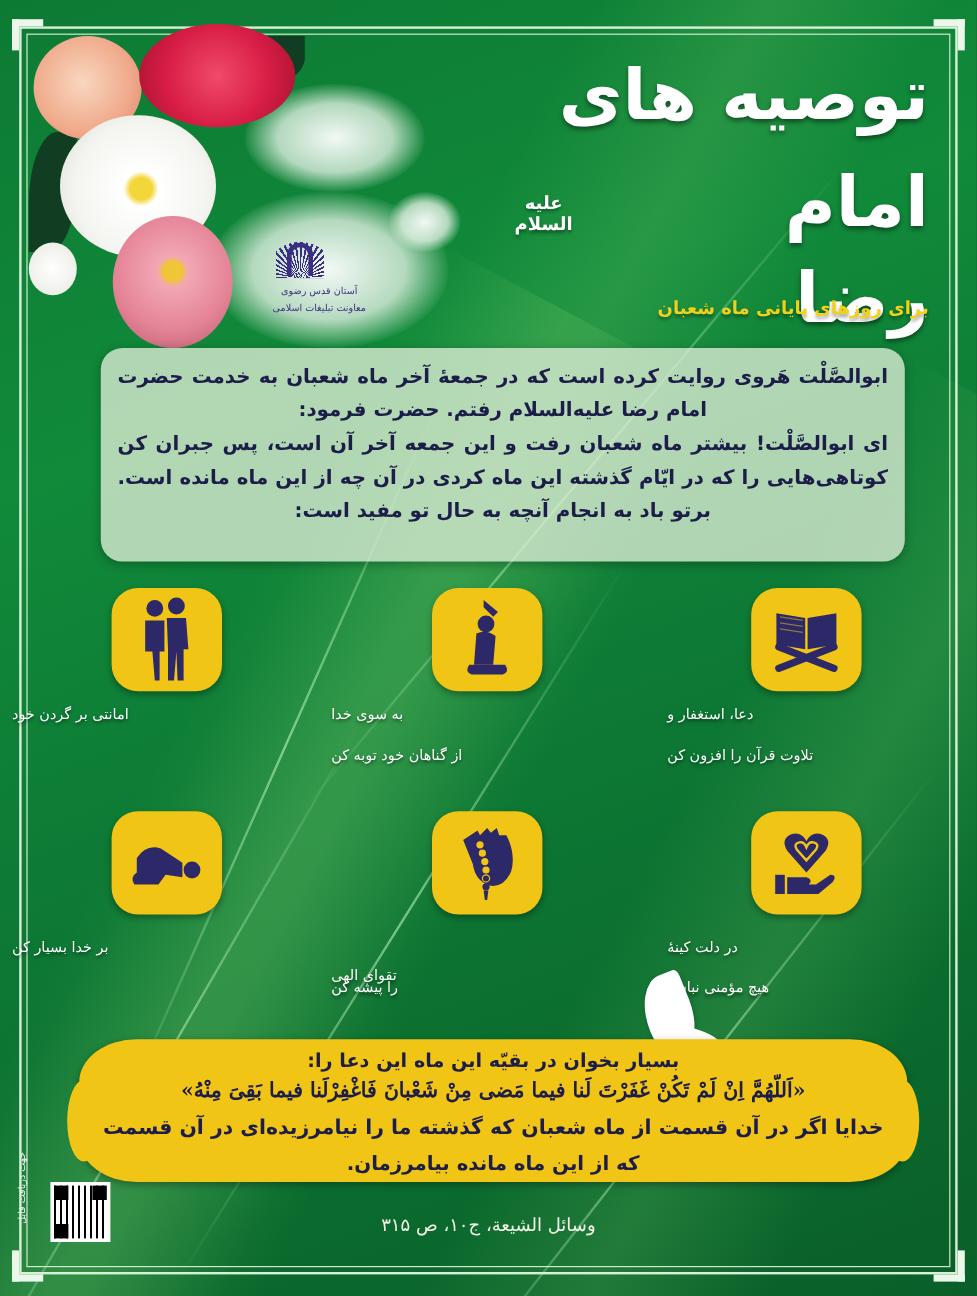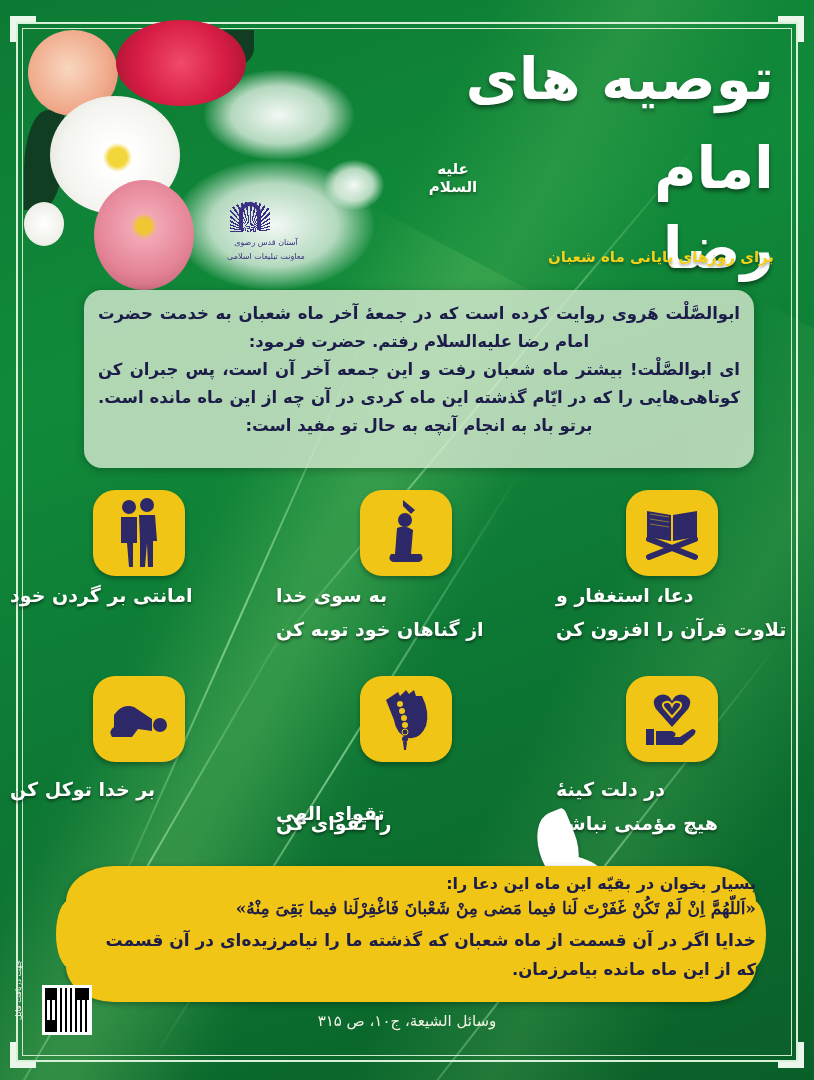--- a/index.html
+++ b/index.html
@@ -105,31 +105,31 @@
     }
     .narration p.justify { text-align: justify; text-align-last: justify; }
     .tip-icon {
       position: absolute; width: 92px; height: 86px;
       background: #f1c515; border-radius: 22px;
       box-shadow: 0 3px 5px rgba(0,0,0,0.3);
       display: flex; align-items: center; justify-content: center;
     }
     .tip-text {
       position: absolute; left: 0; width: 260px;
-      font-weight: bold; font-size: 19px; color: #ffffff; line-height: 34px;
+      font-weight: normal; font-size: 12px; color: #ffffff; line-height: 34px;
       text-shadow: 0 2px 3px rgba(0,0,0,0.5); white-space: nowrap;
     }
 
     
     .dua {
-      position: absolute; left: 66px; top: 866px; width: 690px; height: 136px;
+      position: absolute; left: 66px; top: 866px; width: 690px; height: 119px;
       background: #f1c515;
       border-radius: 48px / 36px;
       box-shadow: 0 2px 6px rgba(0,0,0,0.3);
-      direction: rtl; 
+      direction: rtl; text-align: center;
     }
     .dua::before, .dua::after {
       content: ""; position: absolute; top: 34px; width: 28px; height: 68px; background: #f1c515; border-radius: 50%;
     }
     .dua::before { left: -10px; }
     .dua::after { right: -10px; }
     .dua-line { position: absolute; left: 0; width: 690px; font-weight: bold; color: #1d1d4a; white-space: nowrap; z-index: 1; }
     .dua-intro { top: 8px; font-size: 16px; }
     .dua-arabic { top: 32px; font-size: 17px; font-family: "DejaVu Serif", serif; }
     .dua-trans1 { top: 64px; font-size: 17px; }
@@ -271,29 +271,29 @@
       <circle cx="22" cy="18" r="3" fill="#f1c515"></circle>
       <circle cx="24" cy="25" r="3" fill="#f1c515"></circle>
       <circle cx="26" cy="32" r="3" fill="#f1c515"></circle>
       <circle cx="27" cy="39" r="3" fill="#f1c515"></circle>
       <circle cx="27" cy="46" r="3" fill="#2d2868" stroke="#f1c515" stroke-width="1"></circle>
       <circle cx="27" cy="53" r="3" fill="#2d2868"></circle>
       <path d="M25 56 L29 56 L28 64 L26 64 Z" fill="#2d2868"></path>
     </svg>
   </div>
   <div class="tip-text" style="left:276px; top:796px;">تقوای الهی</div>
-  <div class="tip-text" style="left:276px; top:806px;">را تقوای کن</div>
+  <div class="tip-text" style="left:276px; top:806px;">را پیشه کن</div>
 
   <div class="tip-icon" style="left:93px; top:676px;">
     <svg width="62" height="44" viewBox="0 0 62 44">
       <circle cx="52" cy="28" r="7" fill="#2d2868"></circle>
       <path d="M6 18 Q14 6 26 10 L44 22 L44 34 L30 32 L24 40 L4 40 Q0 34 6 30 Z" fill="#2d2868"></path>
     </svg>
   </div>
-  <div class="tip-text" style="left:10px; top:772px;">بر خدا توکل کن</div>
+  <div class="tip-text" style="left:10px; top:772px;">بر خدا بسیار کن</div>
 
   <div class="dove"></div>
   <div class="dove-tail"></div>
 
   <div class="dua">
     <div class="dua-line dua-intro">بسیار بخوان در بقیّه این ماه این دعا را:</div>
     <div class="dua-line dua-arabic">«اَللّهُمَّ اِنْ لَمْ تَکُنْ غَفَرْتَ لَنا فیما مَضی مِنْ شَعْبانَ فَاغْفِرْلَنا فیما بَقِیَ مِنْهُ»</div>
     <div class="dua-line dua-trans1">خدایا اگر در آن قسمت از ماه شعبان که گذشته ما را نیامرزیده‌ای در آن قسمت</div>
     <div class="dua-line dua-trans2">که از این ماه مانده بیامرزمان.</div>
   </div>

